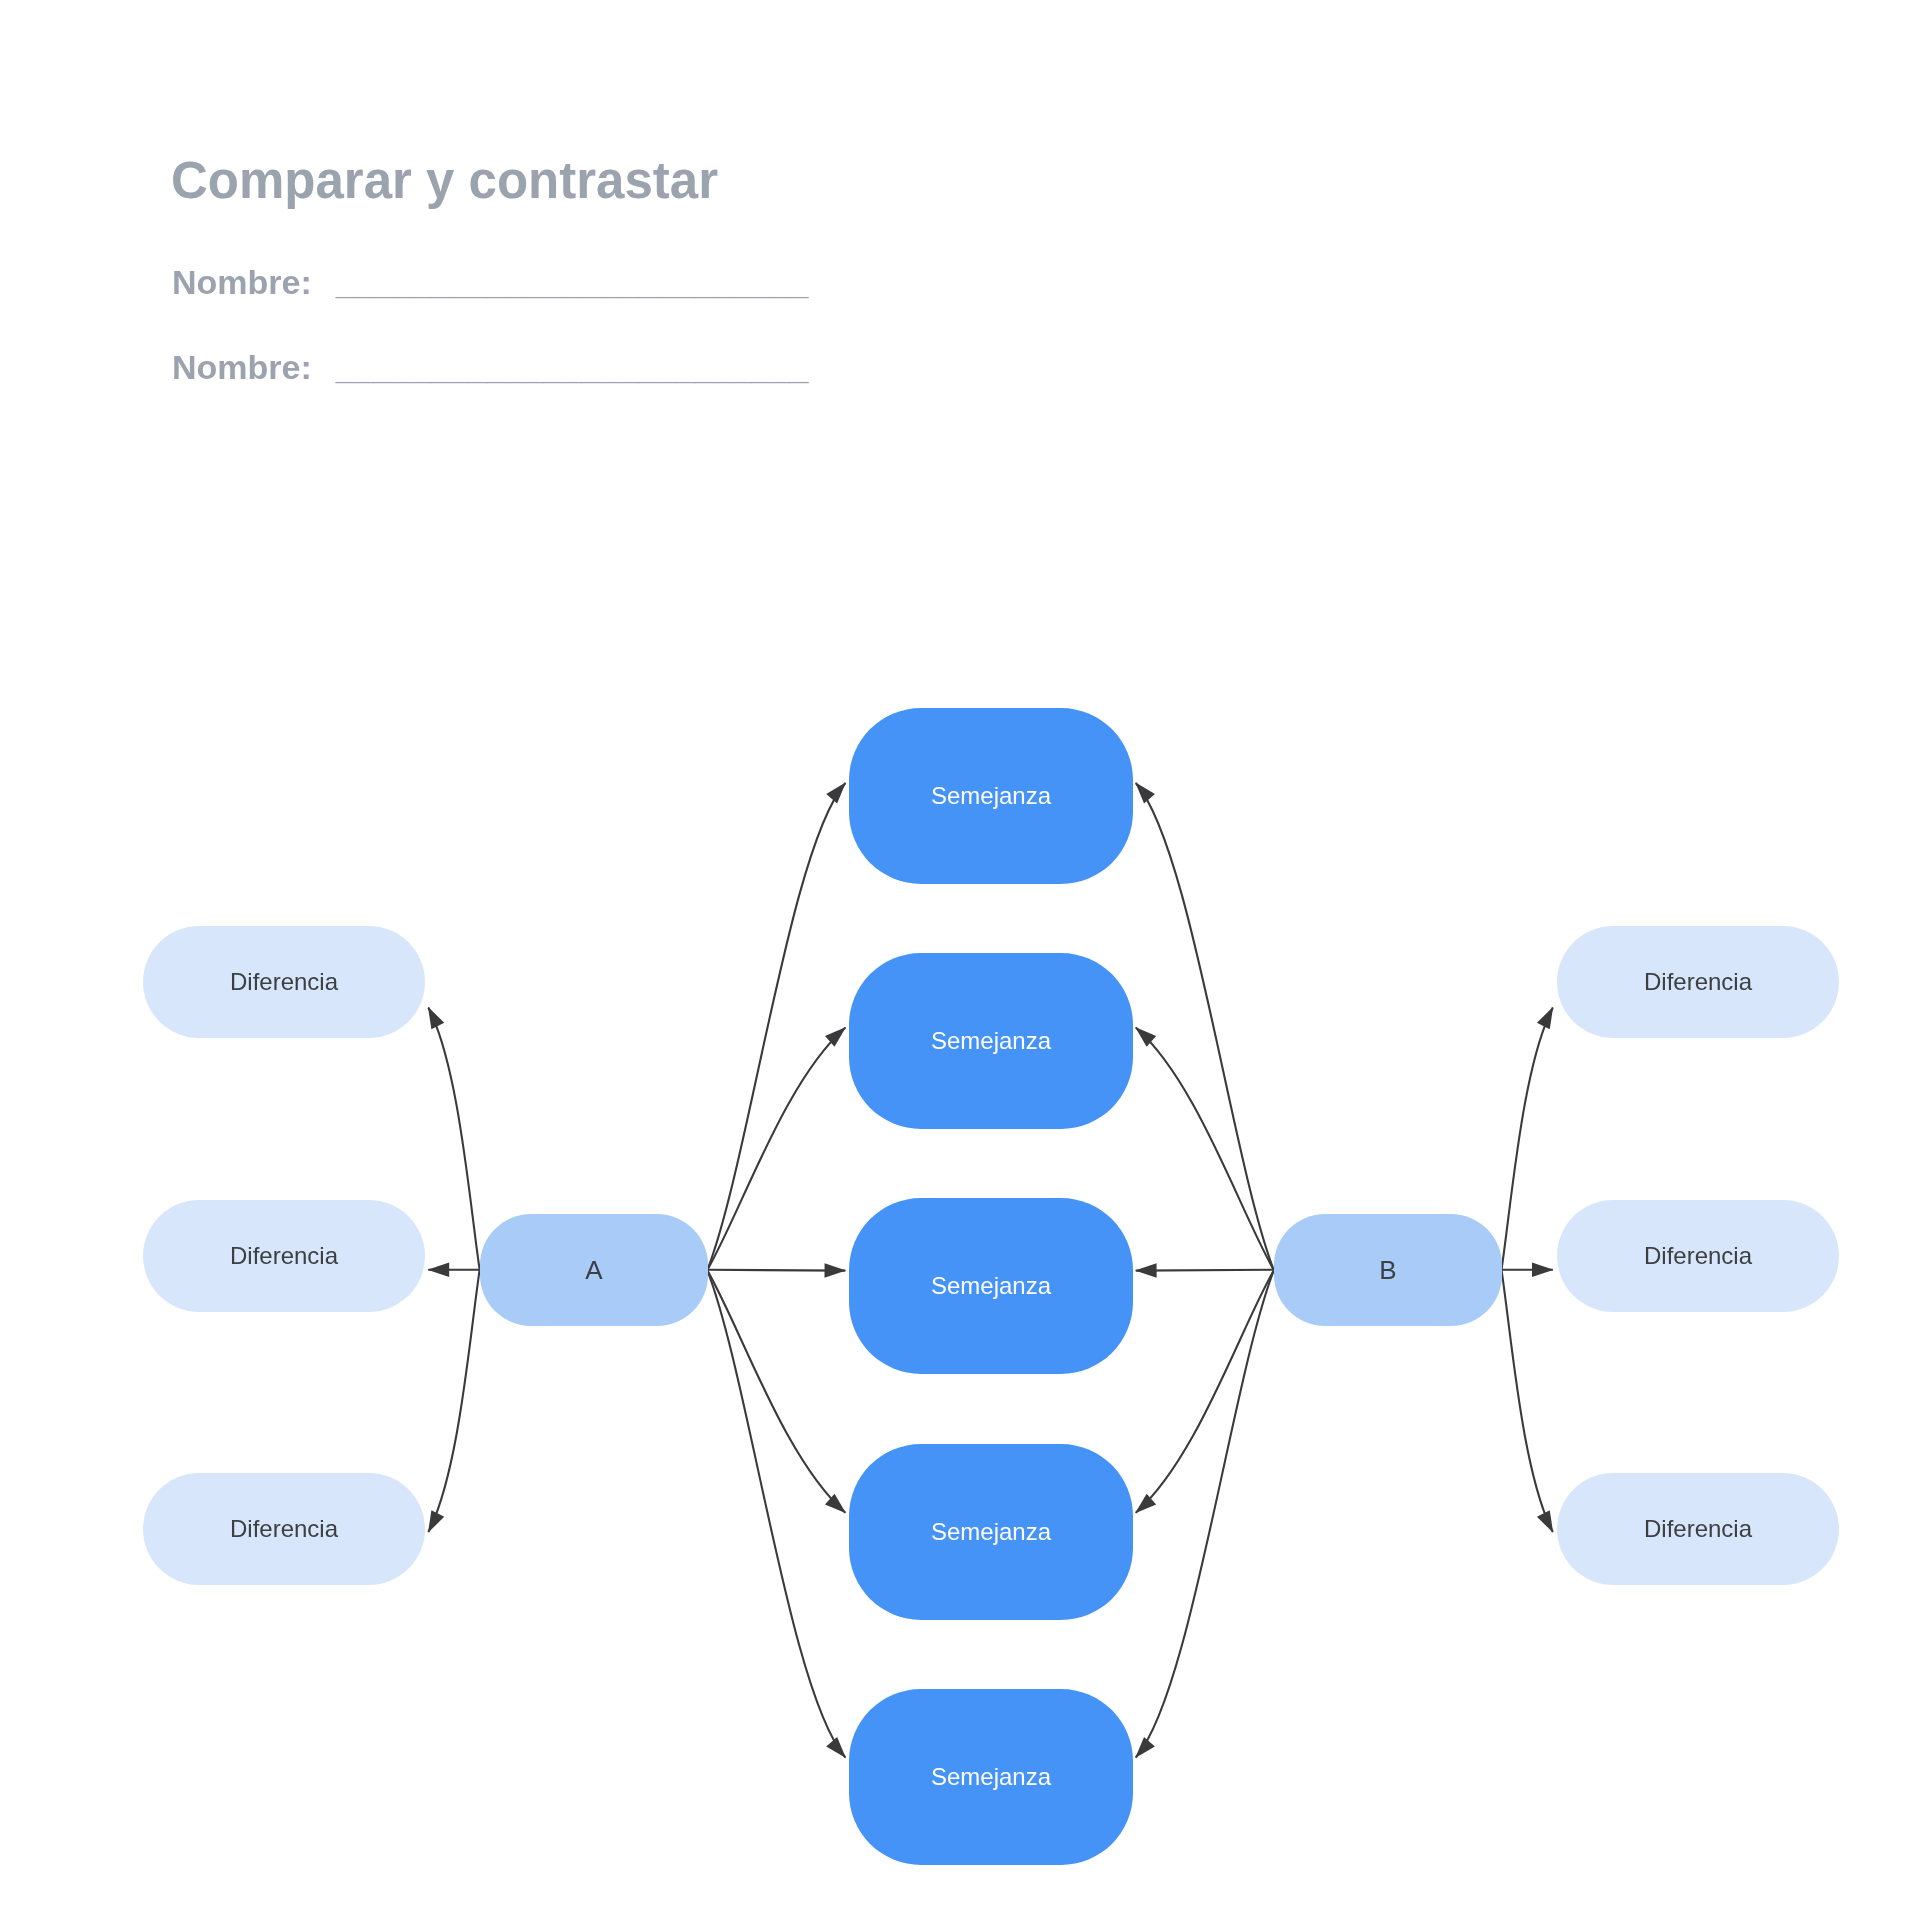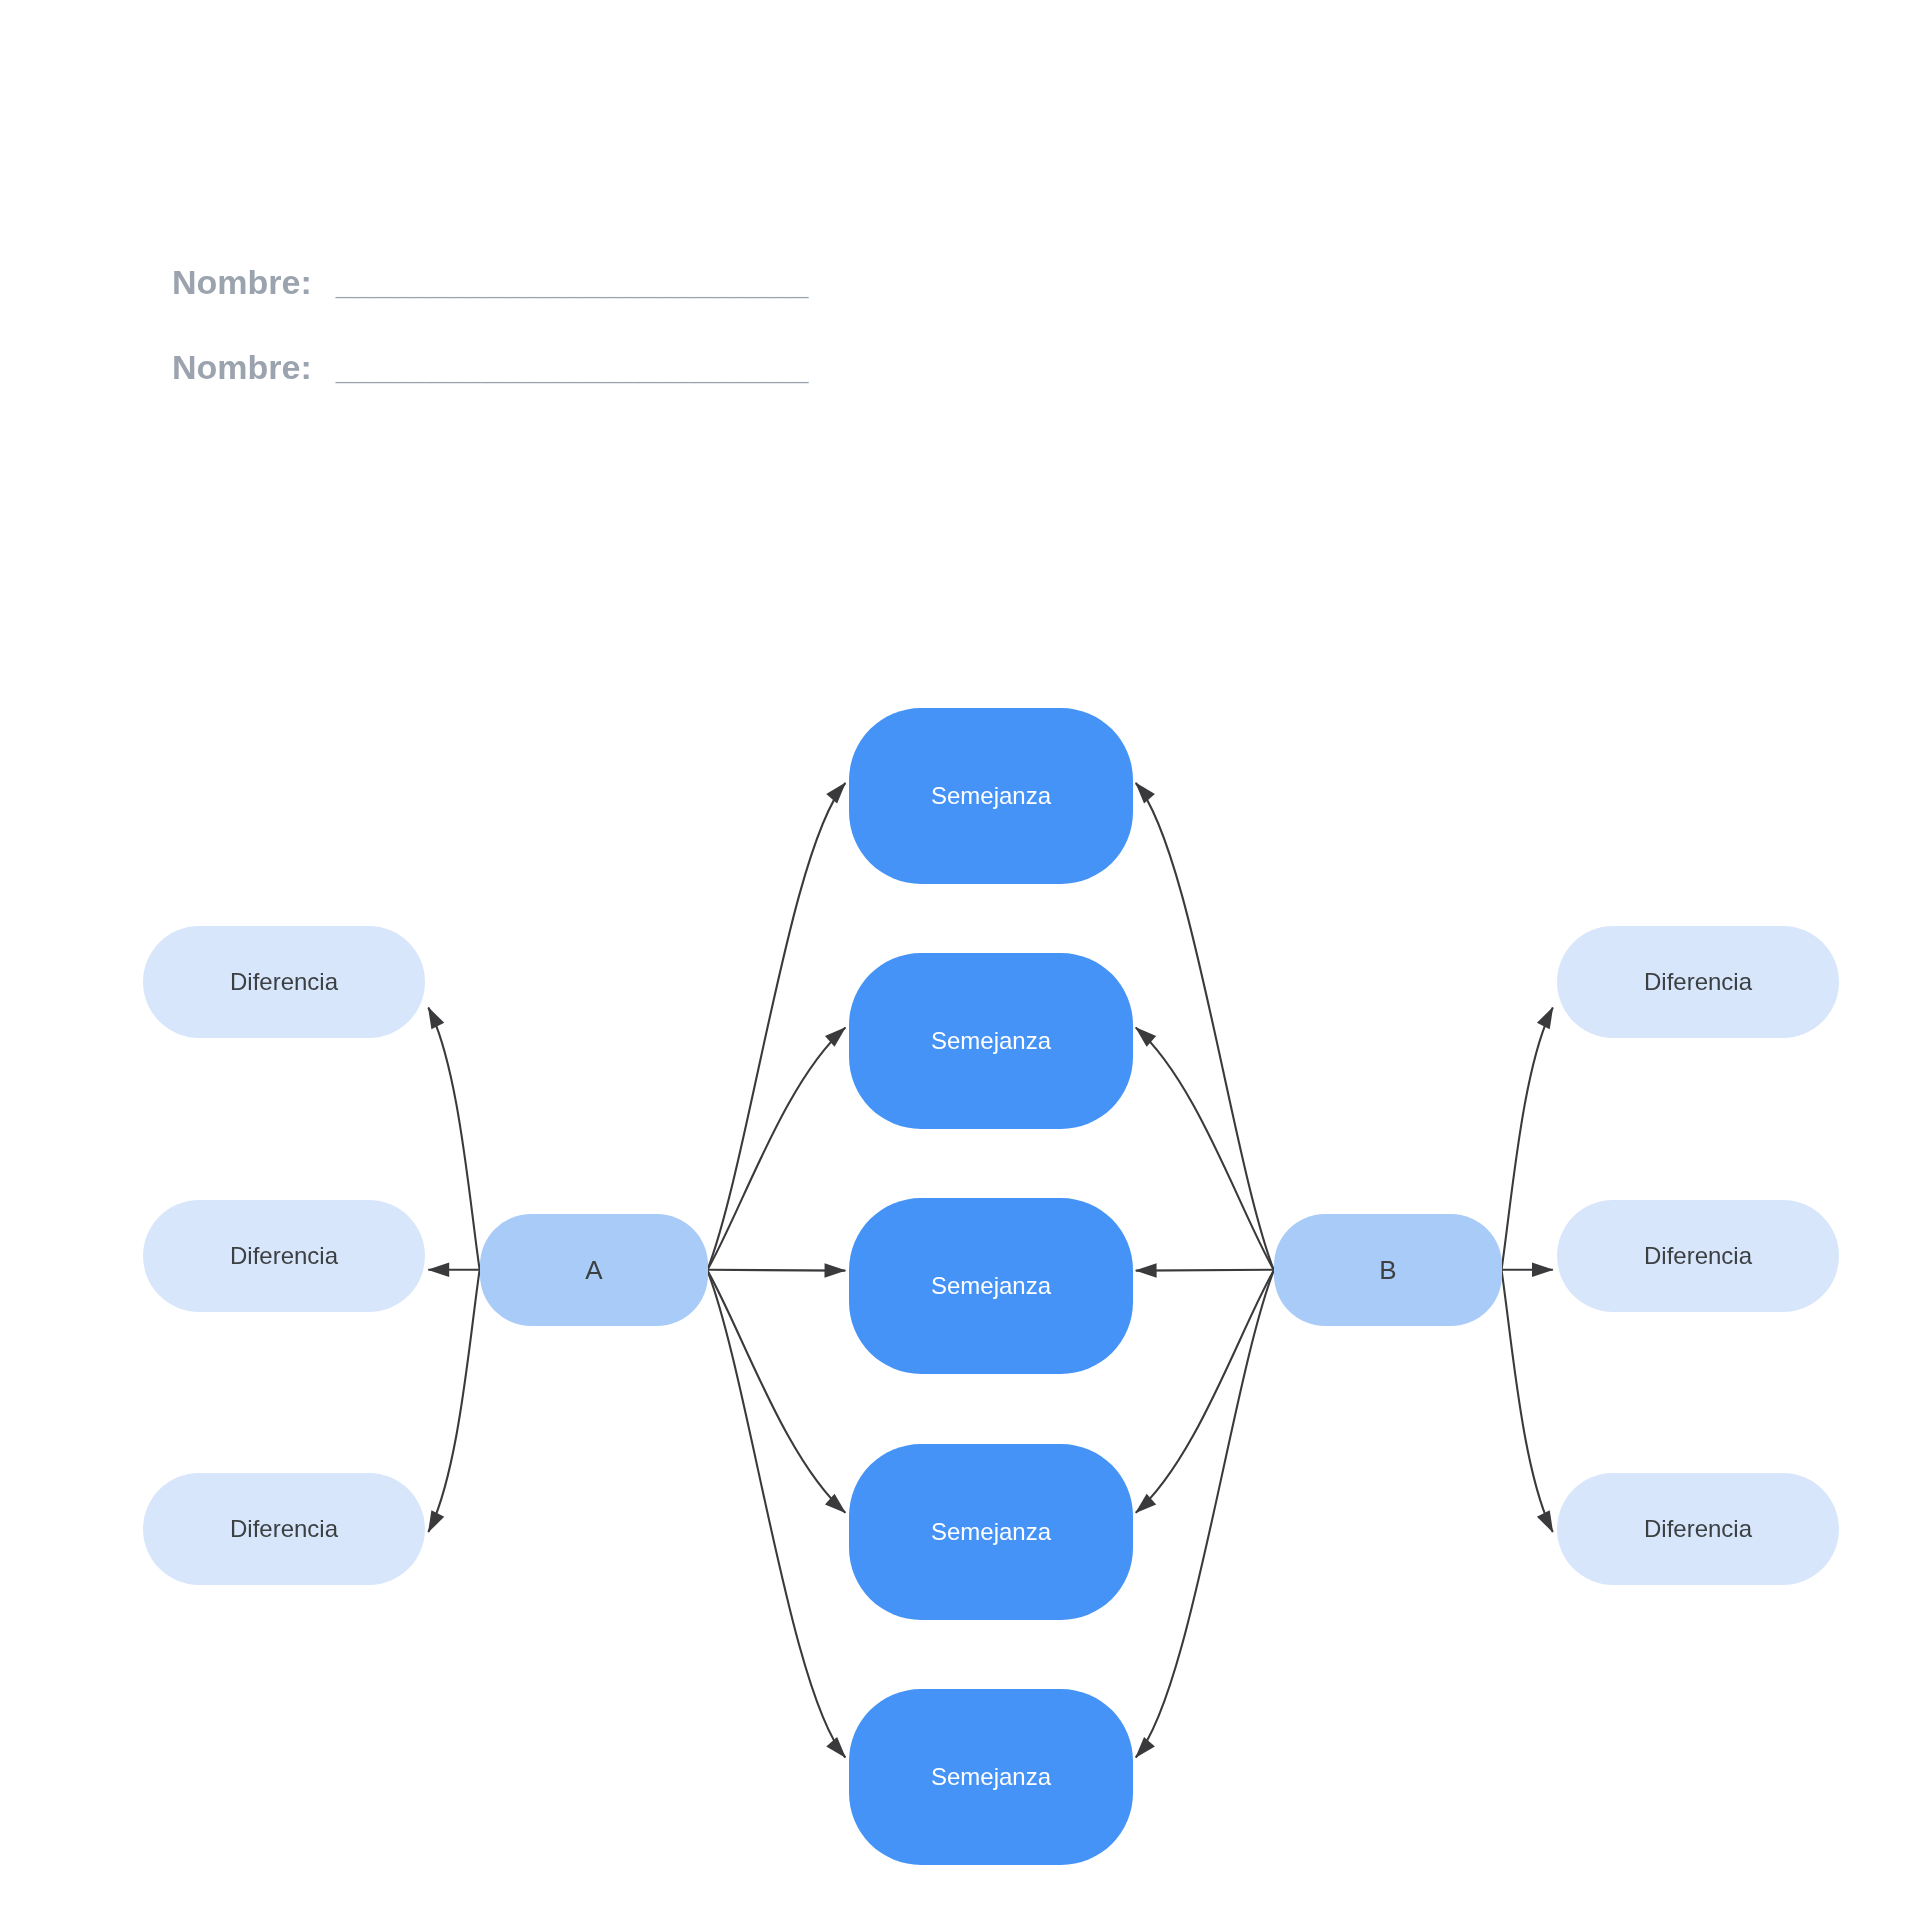--- a/index.html
+++ b/index.html
@@ -76,20 +76,21 @@
   svg.connectors path.link{
     fill:none;stroke:var(--connector);stroke-width:2.6px;
   }
   .arrowhead{fill:var(--connector);}
 </style>
 </head>
 <body>
 
 <div class="page">
 
+  <div class="title">Comparar y contrastar</div>
 
   <div class="field-row name">
     <span>Nombre:</span>
     <span class="blank">_________________________</span>
   </div>
 
   <div class="field-row date">
     <span>Nombre:</span>
     <span class="blank">_________________________</span>
   </div>

